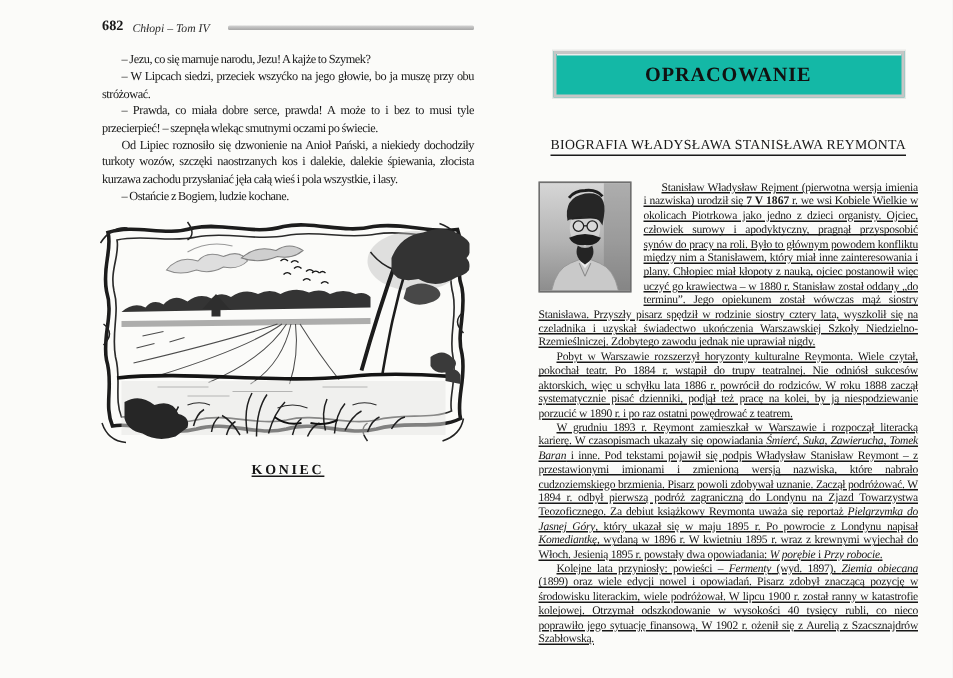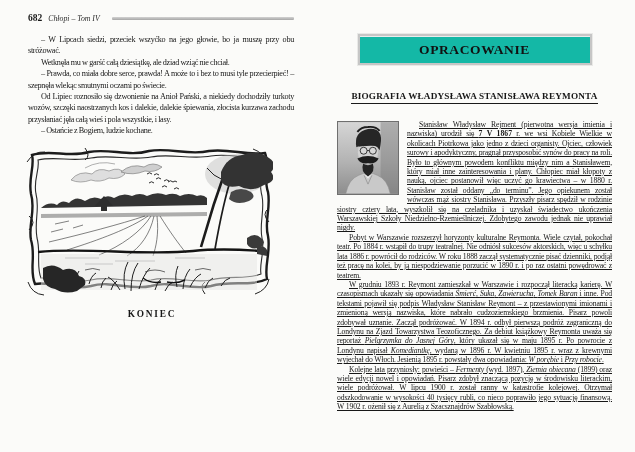--- a/index.html
+++ b/index.html
@@ -10,21 +10,21 @@
     background: #efefec;
     overflow: hidden;
   }
   .spread {
     display: flex;
     width: 635px; height: 452px;
     background: #fbfbf9;
     color: #171717;
   }
   .page { position: relative; height: 452px; }
-  .page-left  { width: 318px; padding: 13px 24px 0 28px; }
+  .page-left  { width: 318px; padding: 13px 24px 0 28px; margin-left: 40px; }
   .page-right { width: 317px; padding: 13px 23px 0 19px; }
 
   .pagehead { display: flex; align-items: center; height: 11px; }
   .pagenum  { font-weight: bold; font-size: 9.5px; line-height: 11px; }
   .runtitle { font-style: italic; font-size: 7.8px; white-space: nowrap; color: #2a2a2a; }
   .rule { flex: 1 1 auto; height: 3px; border-radius: 1px;
           background: linear-gradient(180deg, #d2d2d2, #a6a6a6); }
   .pagehead.hleft  .pagenum  { margin-right: 6px; }
   .pagehead.hleft  .rule     { margin-left: 12px; }
   .pagehead.hright .pagenum  { margin-left: 6px; }
@@ -36,35 +36,35 @@
     letter-spacing: -0.3px; word-spacing: -0.3px;
     text-align: justify;
   }
   .body-left p { margin: 0; text-indent: 13px; }
 
   .illus-wrap { width: 248px; margin: 9px 0 0 -3px; }
   .illus { display: block; width: 248px; height: 152px; }
   .koniec {
     margin-top: 11px; width: 248px;
     text-align: center; font-weight: bold;
-    font-size: 9.3px; letter-spacing: 1.8px;
+    font-size: 9.3px; letter-spacing: 1.8px; text-decoration: underline;
   }
 
   .titlebox {
     margin: 21px auto 0; width: 234px; height: 31px;
     background: #14b8a6;
     border: 2px solid #c6c6c6;
     box-shadow: inset 0 1px 0 #ececec, 0 0 0 1px #e9e9e7;
     display: flex; align-items: center; justify-content: center;
   }
   .titlebox span { font-weight: bold; font-size: 13.5px; letter-spacing: 0.6px; color: #111; }
 
   .bioheading {
     margin: 26px auto 16px; width: fit-content; max-width: 275px;
-    text-align: center; font-size: 9.2px; font-weight: bold;
+    text-align: center; font-size: 9.2px; font-weight: normal;
     letter-spacing: 0.2px; padding-bottom: 2px;
     border-bottom: 1.4px solid #1a1a1a;
   }
 
   .body-right {
     margin-top: 15px;
     font-size: 7.7px; line-height: 9.4px;
     letter-spacing: -0.15px;
     text-align: justify;
     text-decoration: underline;
@@ -87,22 +87,22 @@
 <div class="spread">
 
   <div class="page page-left">
     <div class="pagehead hleft">
       <span class="pagenum">682</span>
       <span class="runtitle">Chłopi – Tom IV</span>
       <span class="rule"></span>
     </div>
 
     <div class="body-left" id="left-paragraphs">
+        <p><span>– Jezu, co się marnuje narodu, Jezu! A kajże to Szymek?</span></p>
         <p><span>– W Lipcach siedzi, przeciek wszyćko na jego głowie, bo ja muszę przy obu stróżować.</span></p>
-        <p><span>Wetknęła mu w garść całą dziesiątkę, ale dziad wziąć nie chciał.</span></p>
         <p><span>– Prawda, co miała dobre serce, prawda! A może to i bez to musi tyle przecierpieć! – szepnęła wlekąc smutnymi oczami po świecie.</span></p>
         <p><span>Od Lipiec roznosiło się dzwonienie na Anioł Pański, a niekiedy dochodziły turkoty wozów, szczęki naostrzanych kos i dalekie, dalekie śpiewania, złocista kurzawa zachodu przysłaniać jęła całą wieś i pola wszystkie, i lasy.</span></p>
         <p><span>– Ostańcie z Bogiem, ludzie kochane.</span></p>
       </div>
 
     <div class="illus-wrap">
       <svg class="illus" viewBox="0 0 248 152">
 
         <path d="M7,9 C26,3 44,12 64,6 C84,2 104,11 124,5 C144,1 164,10 184,5 C204,2 222,10 240,7
                  C245,20 238,32 243,46 C246,62 239,76 243,90 C246,106 239,120 242,133

